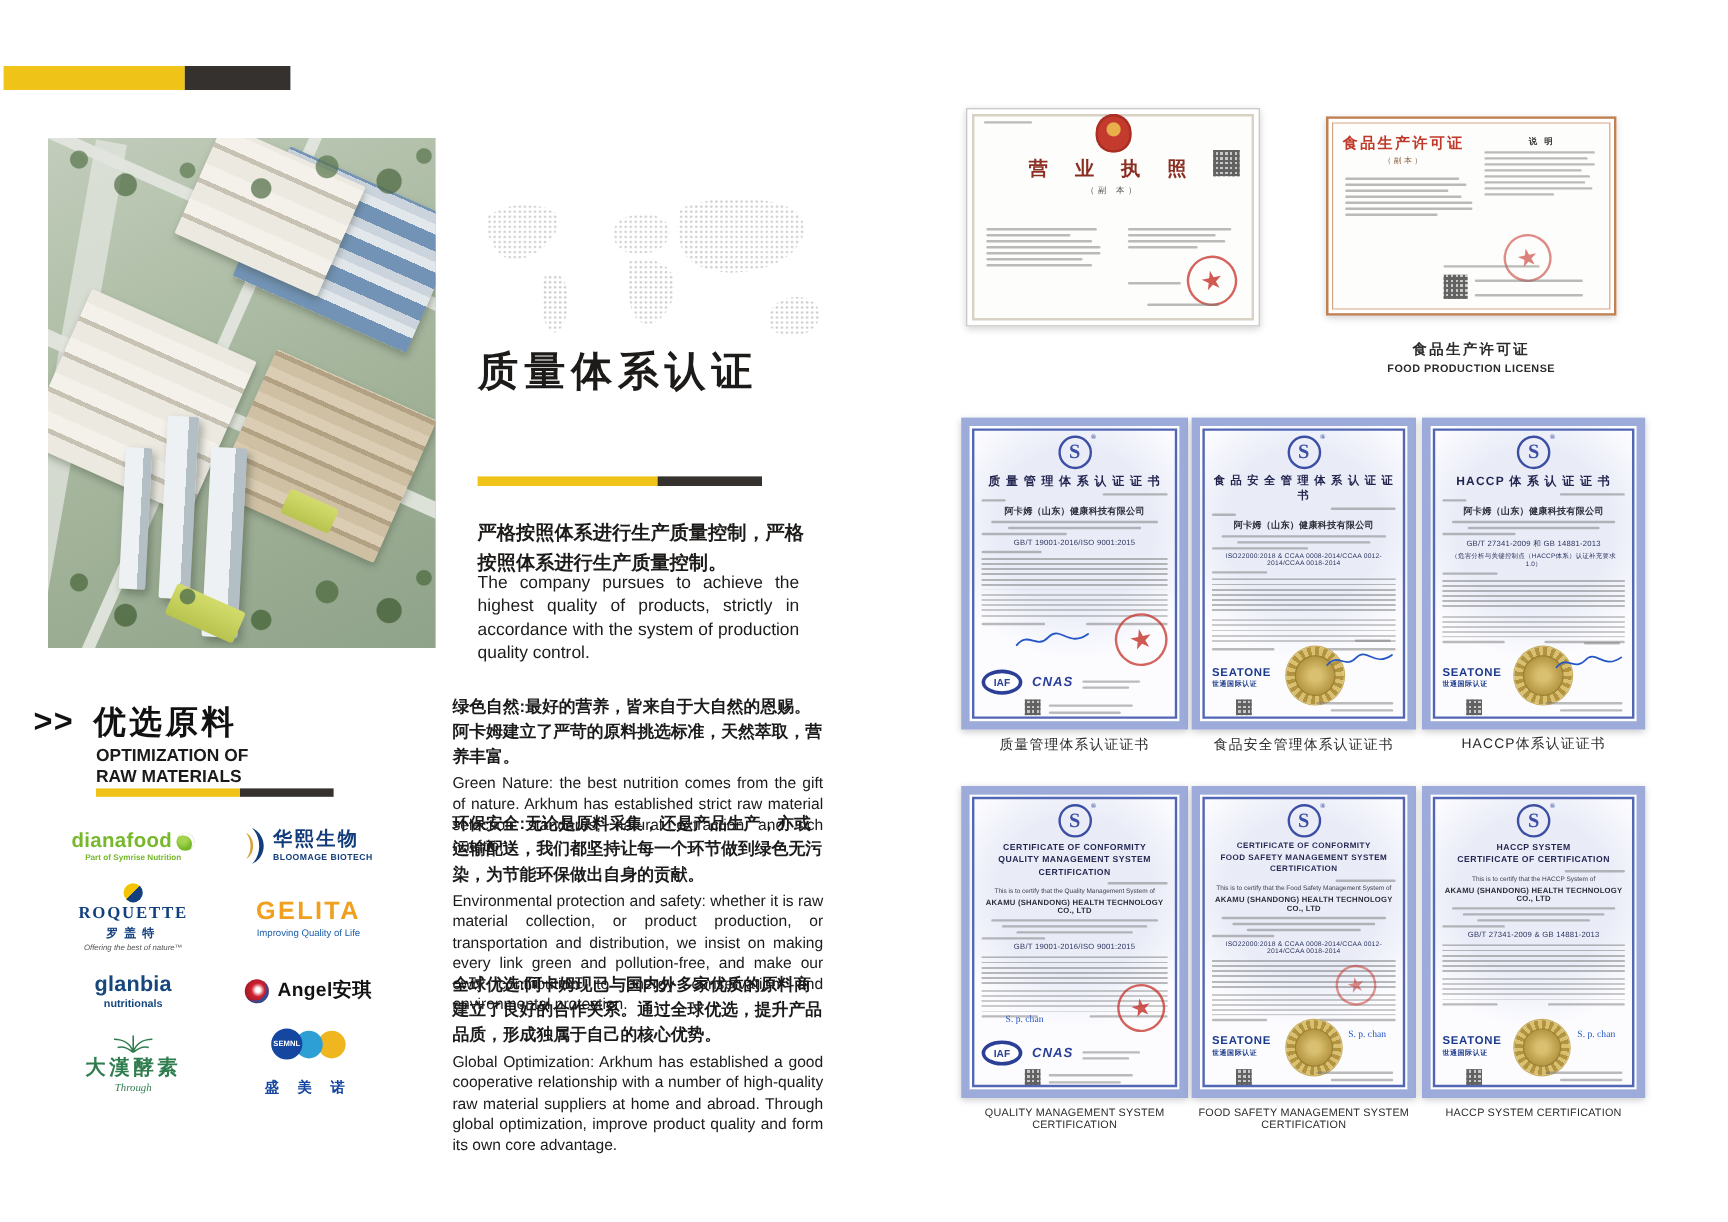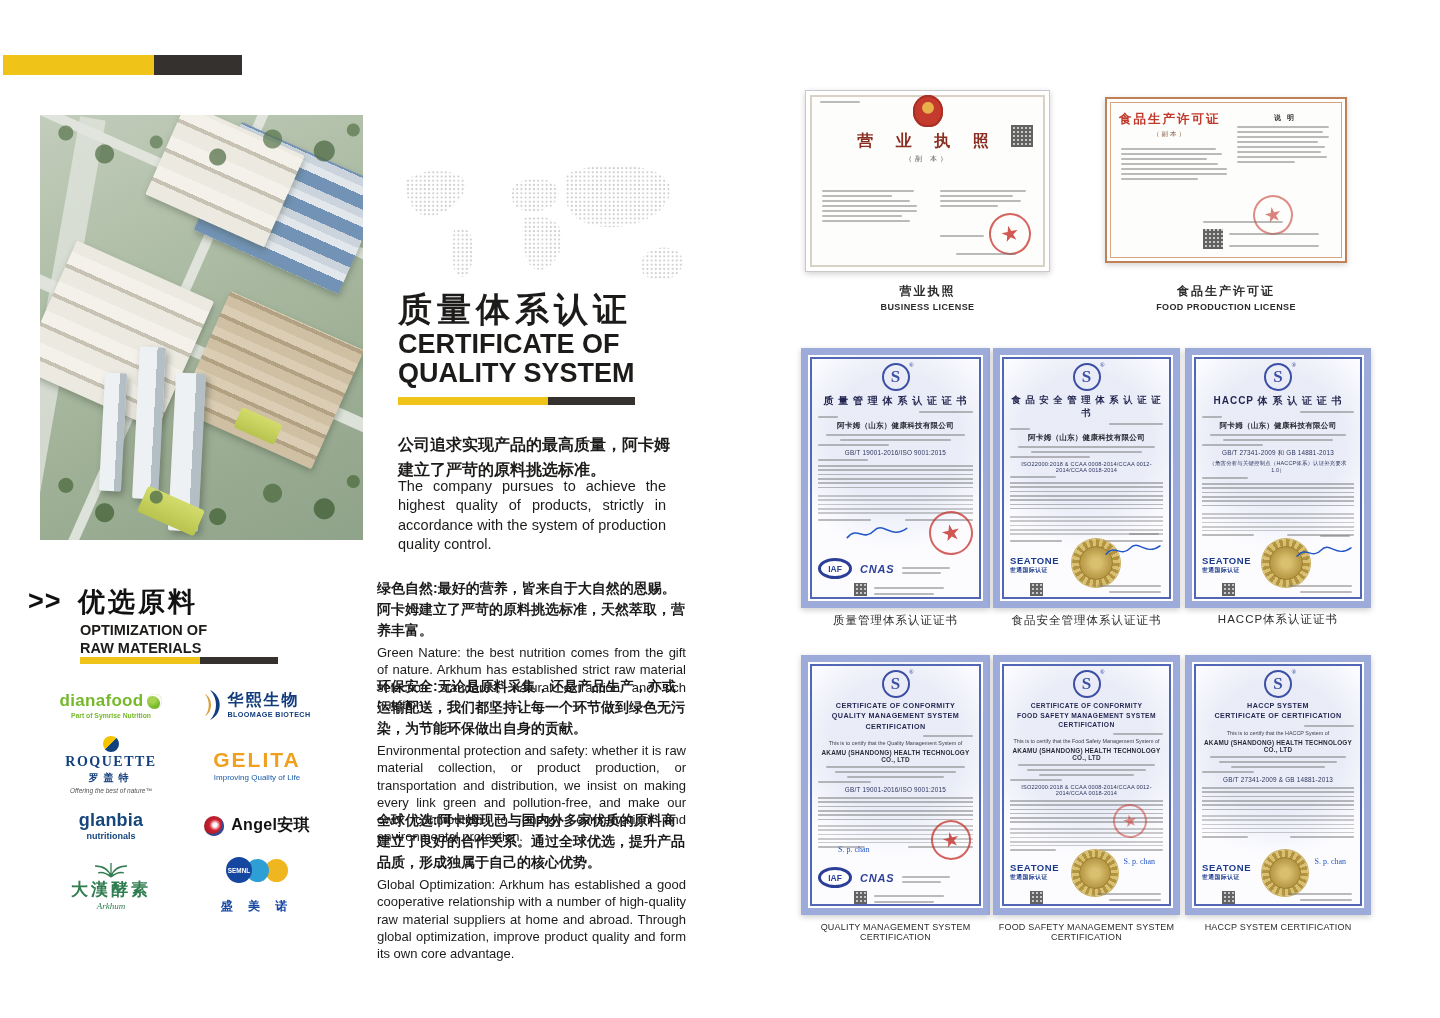--- a/index.html
+++ b/index.html
@@ -196,26 +196,25 @@
       <path d="M8 22 q22 -14 48 -7 q17 5 10 19 q-9 17 -27 23 q-15 4 -23 -6 q-11 -14 -8 -29z"></path>
       <path d="M56 72 q13 -5 17 6 q6 19 -2 35 q-6 11 -13 2 q-8 -17 -2 -43z"></path>
       <path d="M118 26 q19 -11 35 -2 q11 6 6 17 q-6 12 -21 12 q-17 2 -23 -8 q-4 -13 3 -19z"></path>
       <path d="M126 60 q21 -6 33 6 q9 11 3 27 q-7 17 -19 19 q-11 0 -15 -13 q-6 -25 -2 -39z"></path>
       <path d="M168 16 q42 -16 84 -4 q25 8 19 27 q-9 21 -36 27 q-31 8 -54 -4 q-19 -12 -13 -46z"></path>
       <path d="M250 94 q17 -9 30 0 q9 8 2 19 q-9 11 -24 9 q-13 -2 -15 -11 q-2 -10 7 -17z"></path>
     </g>
   </svg>
 
   <div class="title-cn">质量体系认证</div>
-  <div class="title-en">CERTIFICATE OF QUALITY SYSTEM</div>
   <div class="divider" style="left:398px;top:397px;width:237px;">
     <div class="y" style="width:150px;"></div>
     <div class="k" style="width:87px;"></div>
   </div>
-  <div class="intro-cn">公司追求实现产品的最高质量，阿卡姆建立了严苛的原料挑选标准。</div>
+  <div class="intro-cn">严格按照体系进行生产质量控制，严格按照体系进行生产质量控制。</div>
   <div class="intro-en">The company pursues to achieve the highest quality of products, strictly in accordance with the system of production quality control.</div>
 
   <div class="sec-marker">&gt;&gt;</div>
   <div class="sec-title">优选原料</div>
   <div class="sec-sub">
     <div>OPTIMIZATION OF</div>
     <div>RAW MATERIALS</div>
   </div>
   <div class="divider" style="left:80px;top:657px;width:198px;height:7px;">
     <div class="y" style="width:120px;"></div>
@@ -262,21 +261,21 @@
         <span class="ang-t">Angel安琪</span>
       </div>
     </div>
     <div class="logo">
       <svg width="44" height="16" viewBox="0 0 44 16">
         <g fill="none" stroke="#2f7d4f" stroke-width="1.3">
           <path d="M22 15 C 20 8 14 4 6 4 M22 15 C 22 6 22 3 22 1 M22 15 C 24 8 30 4 38 4 M22 15 C 16 10 12 10 9 11 M22 15 C 28 10 32 10 35 11"></path>
         </g>
       </svg>
       <div class="dah-t">大漢酵素</div>
-      <div class="dah-s">Arkhum</div>
+      <div class="dah-s">Through</div>
     </div>
     <div class="logo">
       <div class="sem-row">
         <span class="sem-c1">SEMNL</span>
         <span class="sem-c2"></span>
         <span class="sem-c3"></span>
       </div>
       <div class="sem-s">盛 美 诺</div>
     </div>
   </div>
@@ -313,24 +312,20 @@
       <div class="b" style="width:90%"></div>
         <div class="b" style="width:76%"></div>
       <div class="b" style="width:84%"></div>
         <div class="b" style="width:60%"></div>
     </div>
     <div class="seal-red" style="right:18px;bottom:16px;width:42px;height:42px;">
         <span class="star"></span>
       </div>
     <div class="b" style="position:absolute;left:134px;bottom:34px;width:44px;"></div>
     <div class="b" style="position:absolute;left:150px;bottom:16px;width:60px;"></div>
-  </div>
-  <div class="lic-caption" style="left:805px;top:283px;width:245px;">
-    <div class="cn">营业执照</div>
-    <div class="en">BUSINESS LICENSE</div>
   </div>
 
   <div class="license food" style="left:1105px;top:97px;width:242px;height:166px;padding:12px 12px;">
     <div class="food-title">食品生产许可证</div>
     <div class="food-sub" style="margin-left:34px;">（副本）</div>
     <div style="position:absolute;left:14px;top:46px;width:110px;">
       <div class="b" style="width:86%"></div>
         <div class="b" style="width:92%"></div>
       <div class="b" style="width:78%"></div>
         <div class="b" style="width:88%"></div>

